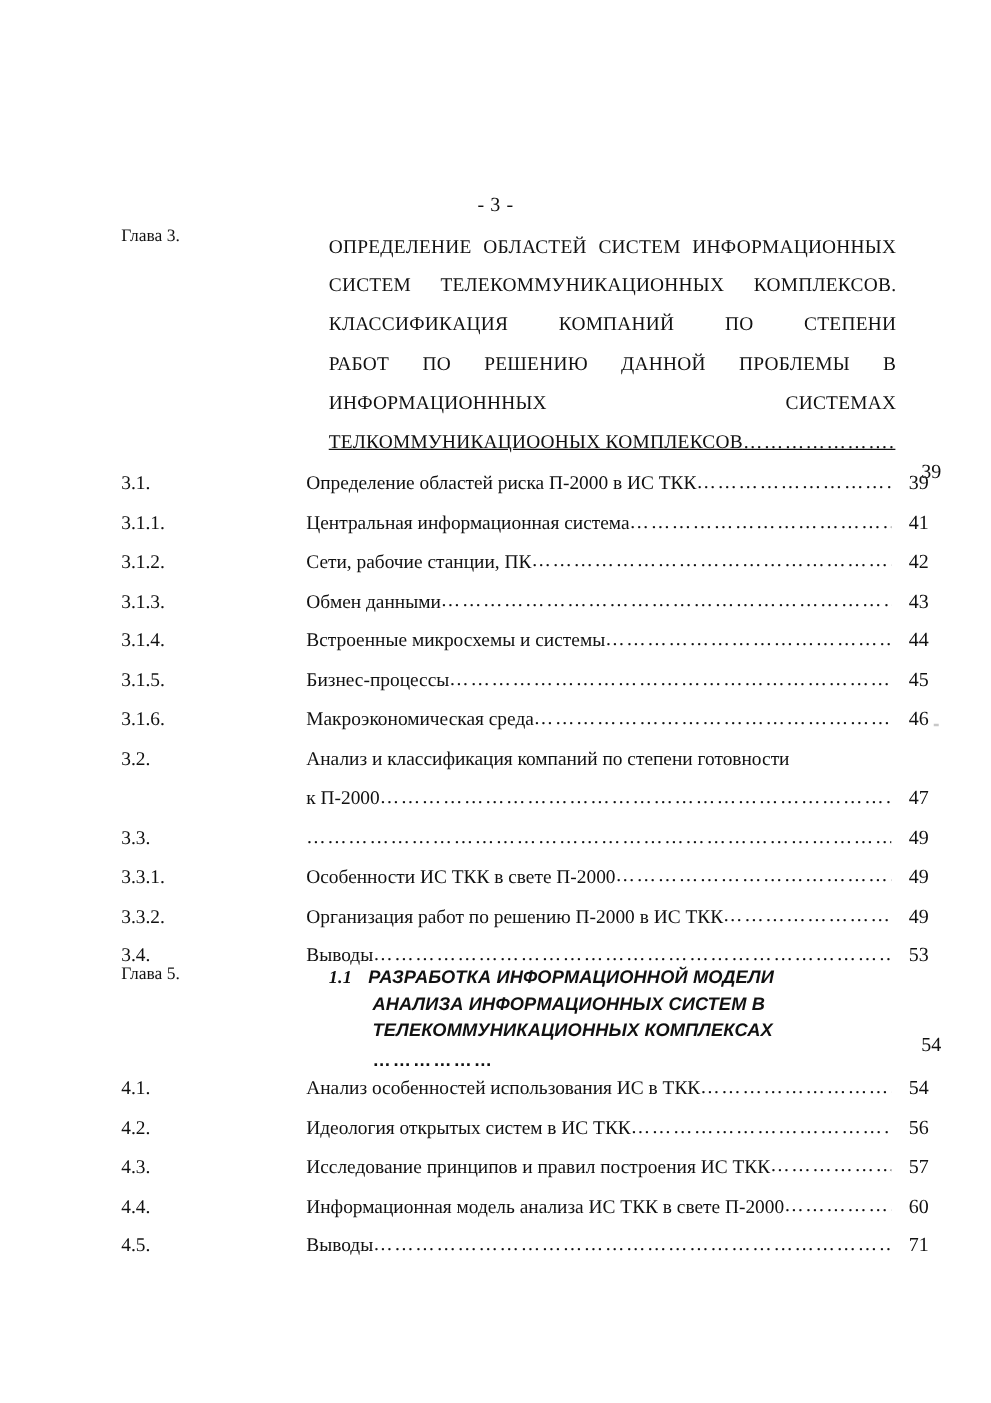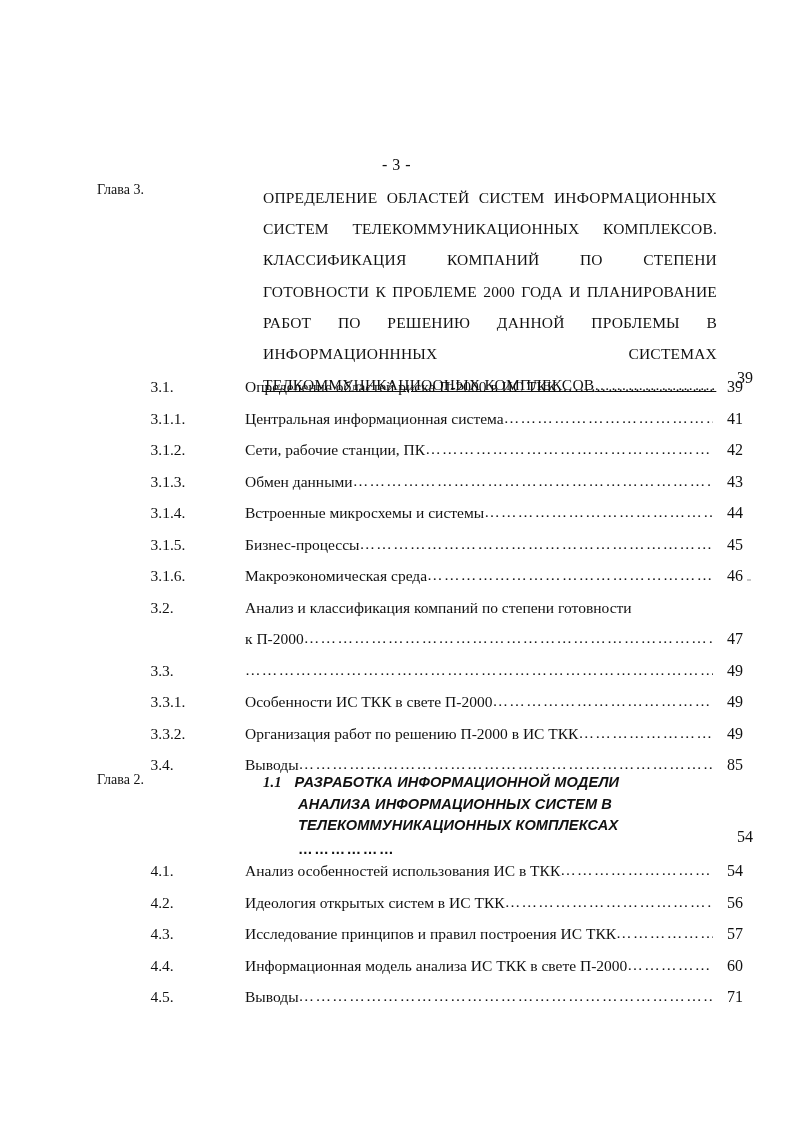--- a/index.html
+++ b/index.html
@@ -116,21 +116,21 @@
   .toc-row {
     display: flex;
     align-items: baseline;
     height: 31.5px;
     font-size: 15.5px;
   }
 
   .toc-num {
     width: 148px;
     flex: 0 0 148px;
-    text-align: center;
+    text-align: left;
     padding-right: 18px;
     box-sizing: border-box;
     white-space: nowrap;
   }
 
   .toc-text {
     white-space: nowrap;
     padding-right: 0;
   }
 
@@ -172,21 +172,20 @@
   <div class="folio">- 3 -</div>
 
   <div class="chapter-block" id="chapter3-block">
 
     <div class="chapter-label">Глава 3.</div>
 
     <div class="chapter-title-serif">
       <div>ОПРЕДЕЛЕНИЕ ОБЛАСТЕЙ СИСТЕМ ИНФОРМАЦИОННЫХ</div>
       <div>СИСТЕМ ТЕЛЕКОММУНИКАЦИОННЫХ КОМПЛЕКСОВ.</div>
       <div>КЛАССИФИКАЦИЯ КОМПАНИЙ ПО СТЕПЕНИ</div>
-      <div>ГОТОВНОСТИ К ПРОБЛЕМЕ 2000 ГОДА И ПЛАНИРОВАНИЕ</div>
       <div>РАБОТ ПО РЕШЕНИЮ ДАННОЙ ПРОБЛЕМЫ В</div>
       <div>ИНФОРМАЦИОНННЫХ СИСТЕМАХ</div>
       <div class="lastline">
         <span>ТЕЛКОММУНИКАЦИООНЫХ КОМПЛЕКСОВ</span><span class="leader-inline">………………….</span>
       </div>
     </div>
 
     <div class="chapter-page-no" style="top: 187px;">39</div>
   </div>
 
@@ -259,27 +258,27 @@
       <li class="toc-row">
         <span class="toc-num" style="padding-right: 6px;">3.3.2.</span>
         <span class="toc-text">Организация работ по решению П-2000 в ИС ТКК</span>
         <span class="toc-leader">……………………………………………………………………………………………………………………………………</span>
         <span class="toc-page">49</span>
       </li>
       <li class="toc-row">
         <span class="toc-num">3.4.</span>
         <span class="toc-text">Выводы</span>
         <span class="toc-leader">……………………………………………………………………………………………………………………………………</span>
-        <span class="toc-page">85</span>
+        <span class="toc-page">53</span>
       </li>
     </ul>
 
   <div class="chapter-block" id="chapter4-block">
 
-    <div class="chapter-label">Глава 2.</div>
+    <div class="chapter-label">Глава 5.</div>
 
     <div class="chapter-title-sans">
       <div>
         <span class="num-italic-serif">1.1</span><span>РАЗРАБОТКА ИНФОРМАЦИОННОЙ МОДЕЛИ</span>
       </div>
       <div style="padding-left:35px">АНАЛИЗА ИНФОРМАЦИОННЫХ СИСТЕМ В</div>
       <div style="padding-left:35px">ТЕЛЕКОММУНИКАЦИОННЫХ КОМПЛЕКСАХ</div>
     </div>
 
     <div class="sans-leader" style="padding-left:35px">………………</div>

